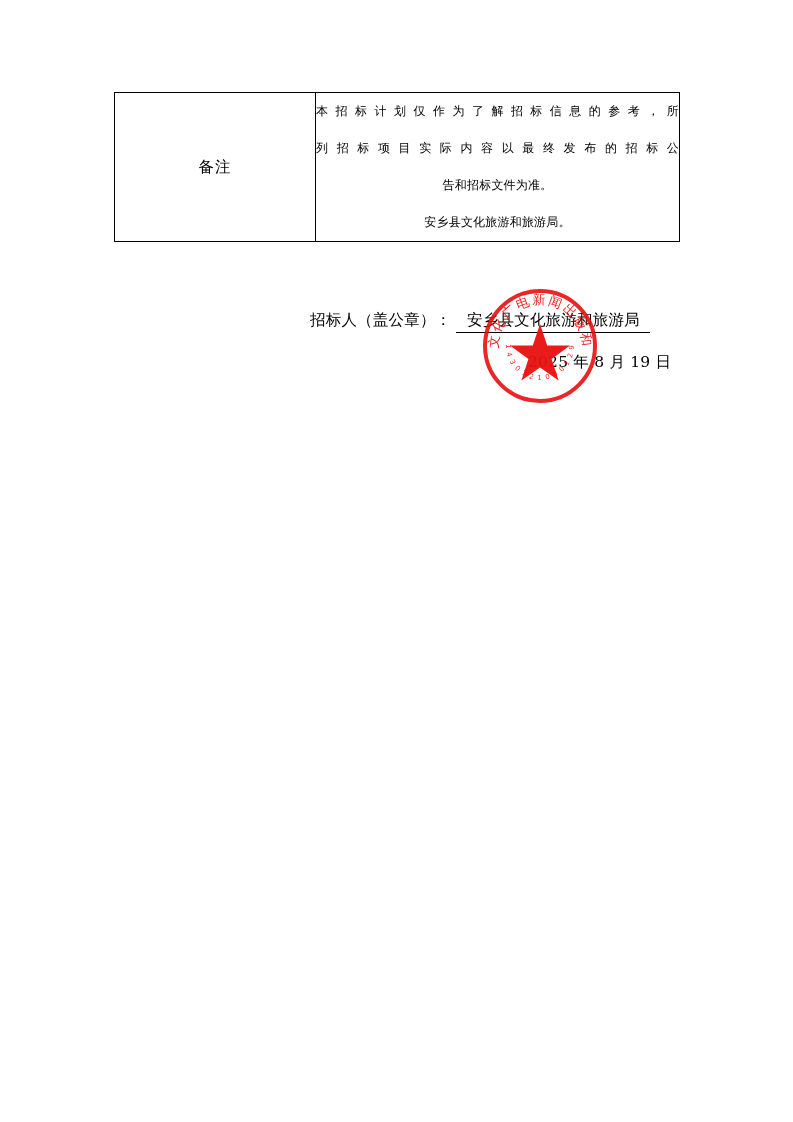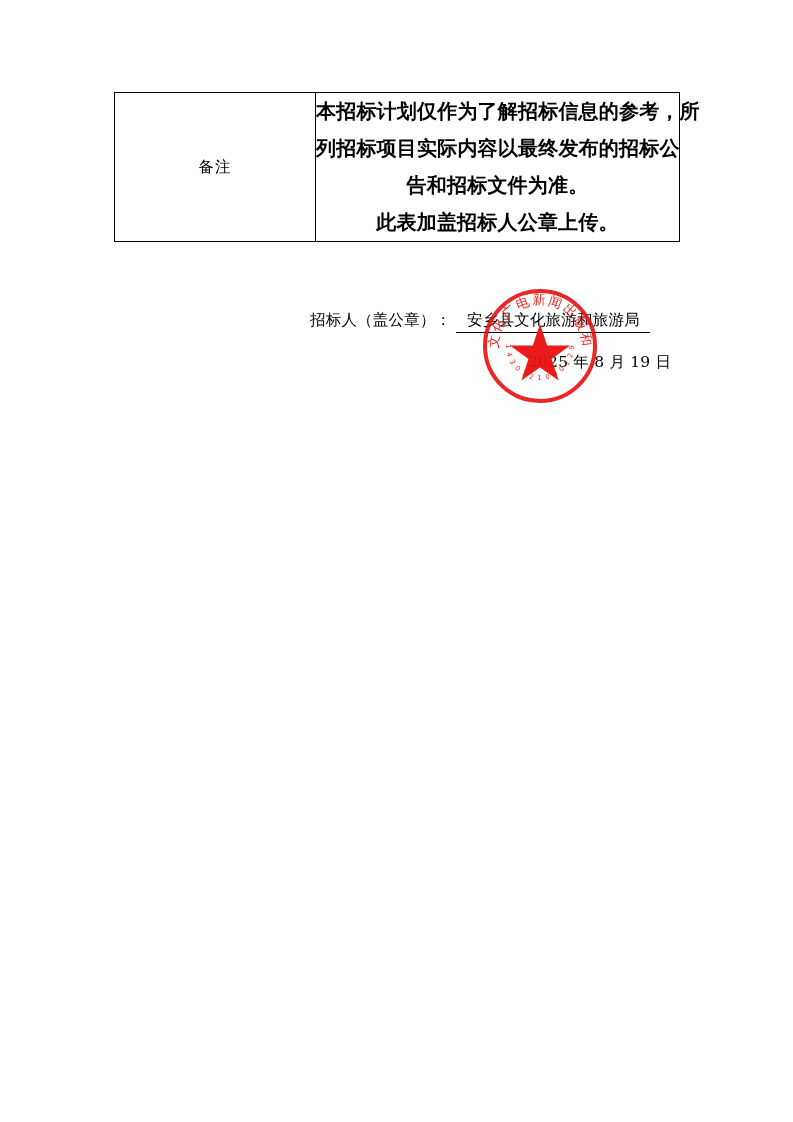--- a/index.html
+++ b/index.html
@@ -39,27 +39,26 @@
   .note-label-cell {
     width: 200px;
     text-align: center;
     font-size: 15.5px;
     letter-spacing: 1px;
   }
   .note-body-cell {
     padding: 13px 14px 13px 14px;
   }
   .note-line {
-    font-size: 20px;
+    font-size: 12px;
     line-height: 37px;
     text-align: justify;
     text-align-last: justify;
     letter-spacing: 0.2px;
     white-space: nowrap;
-    font-weight: bold;
   }
   .note-line.last {
     text-align: right;
     text-align-last: center;
     white-space: normal;
   }
 
   
   .signature-block {
     position: absolute;
@@ -117,21 +116,21 @@
   <table class="note-table">
     <tbody>
         <tr>
       <td class="note-label-cell">
         <span>备注</span>
       </td>
       <td class="note-body-cell">
         <div class="note-line">本招标计划仅作为了解招标信息的参考，所</div>
         <div class="note-line">列招标项目实际内容以最终发布的招标公</div>
         <div class="note-line last">告和招标文件为准。</div>
-        <div class="note-line last">此表加盖招标人公章上传。</div>
+        <div class="note-line last">安乡县文化旅游和旅游局。</div>
       </td>
     </tr>
   </tbody>
     </table>
 
   <div class="signature-block">
     <div class="sig-row">
       <span class="sig-label">招标人（盖公章）：</span>
       <span class="sig-value">安乡县文化旅游和旅游局</span>
     </div>

